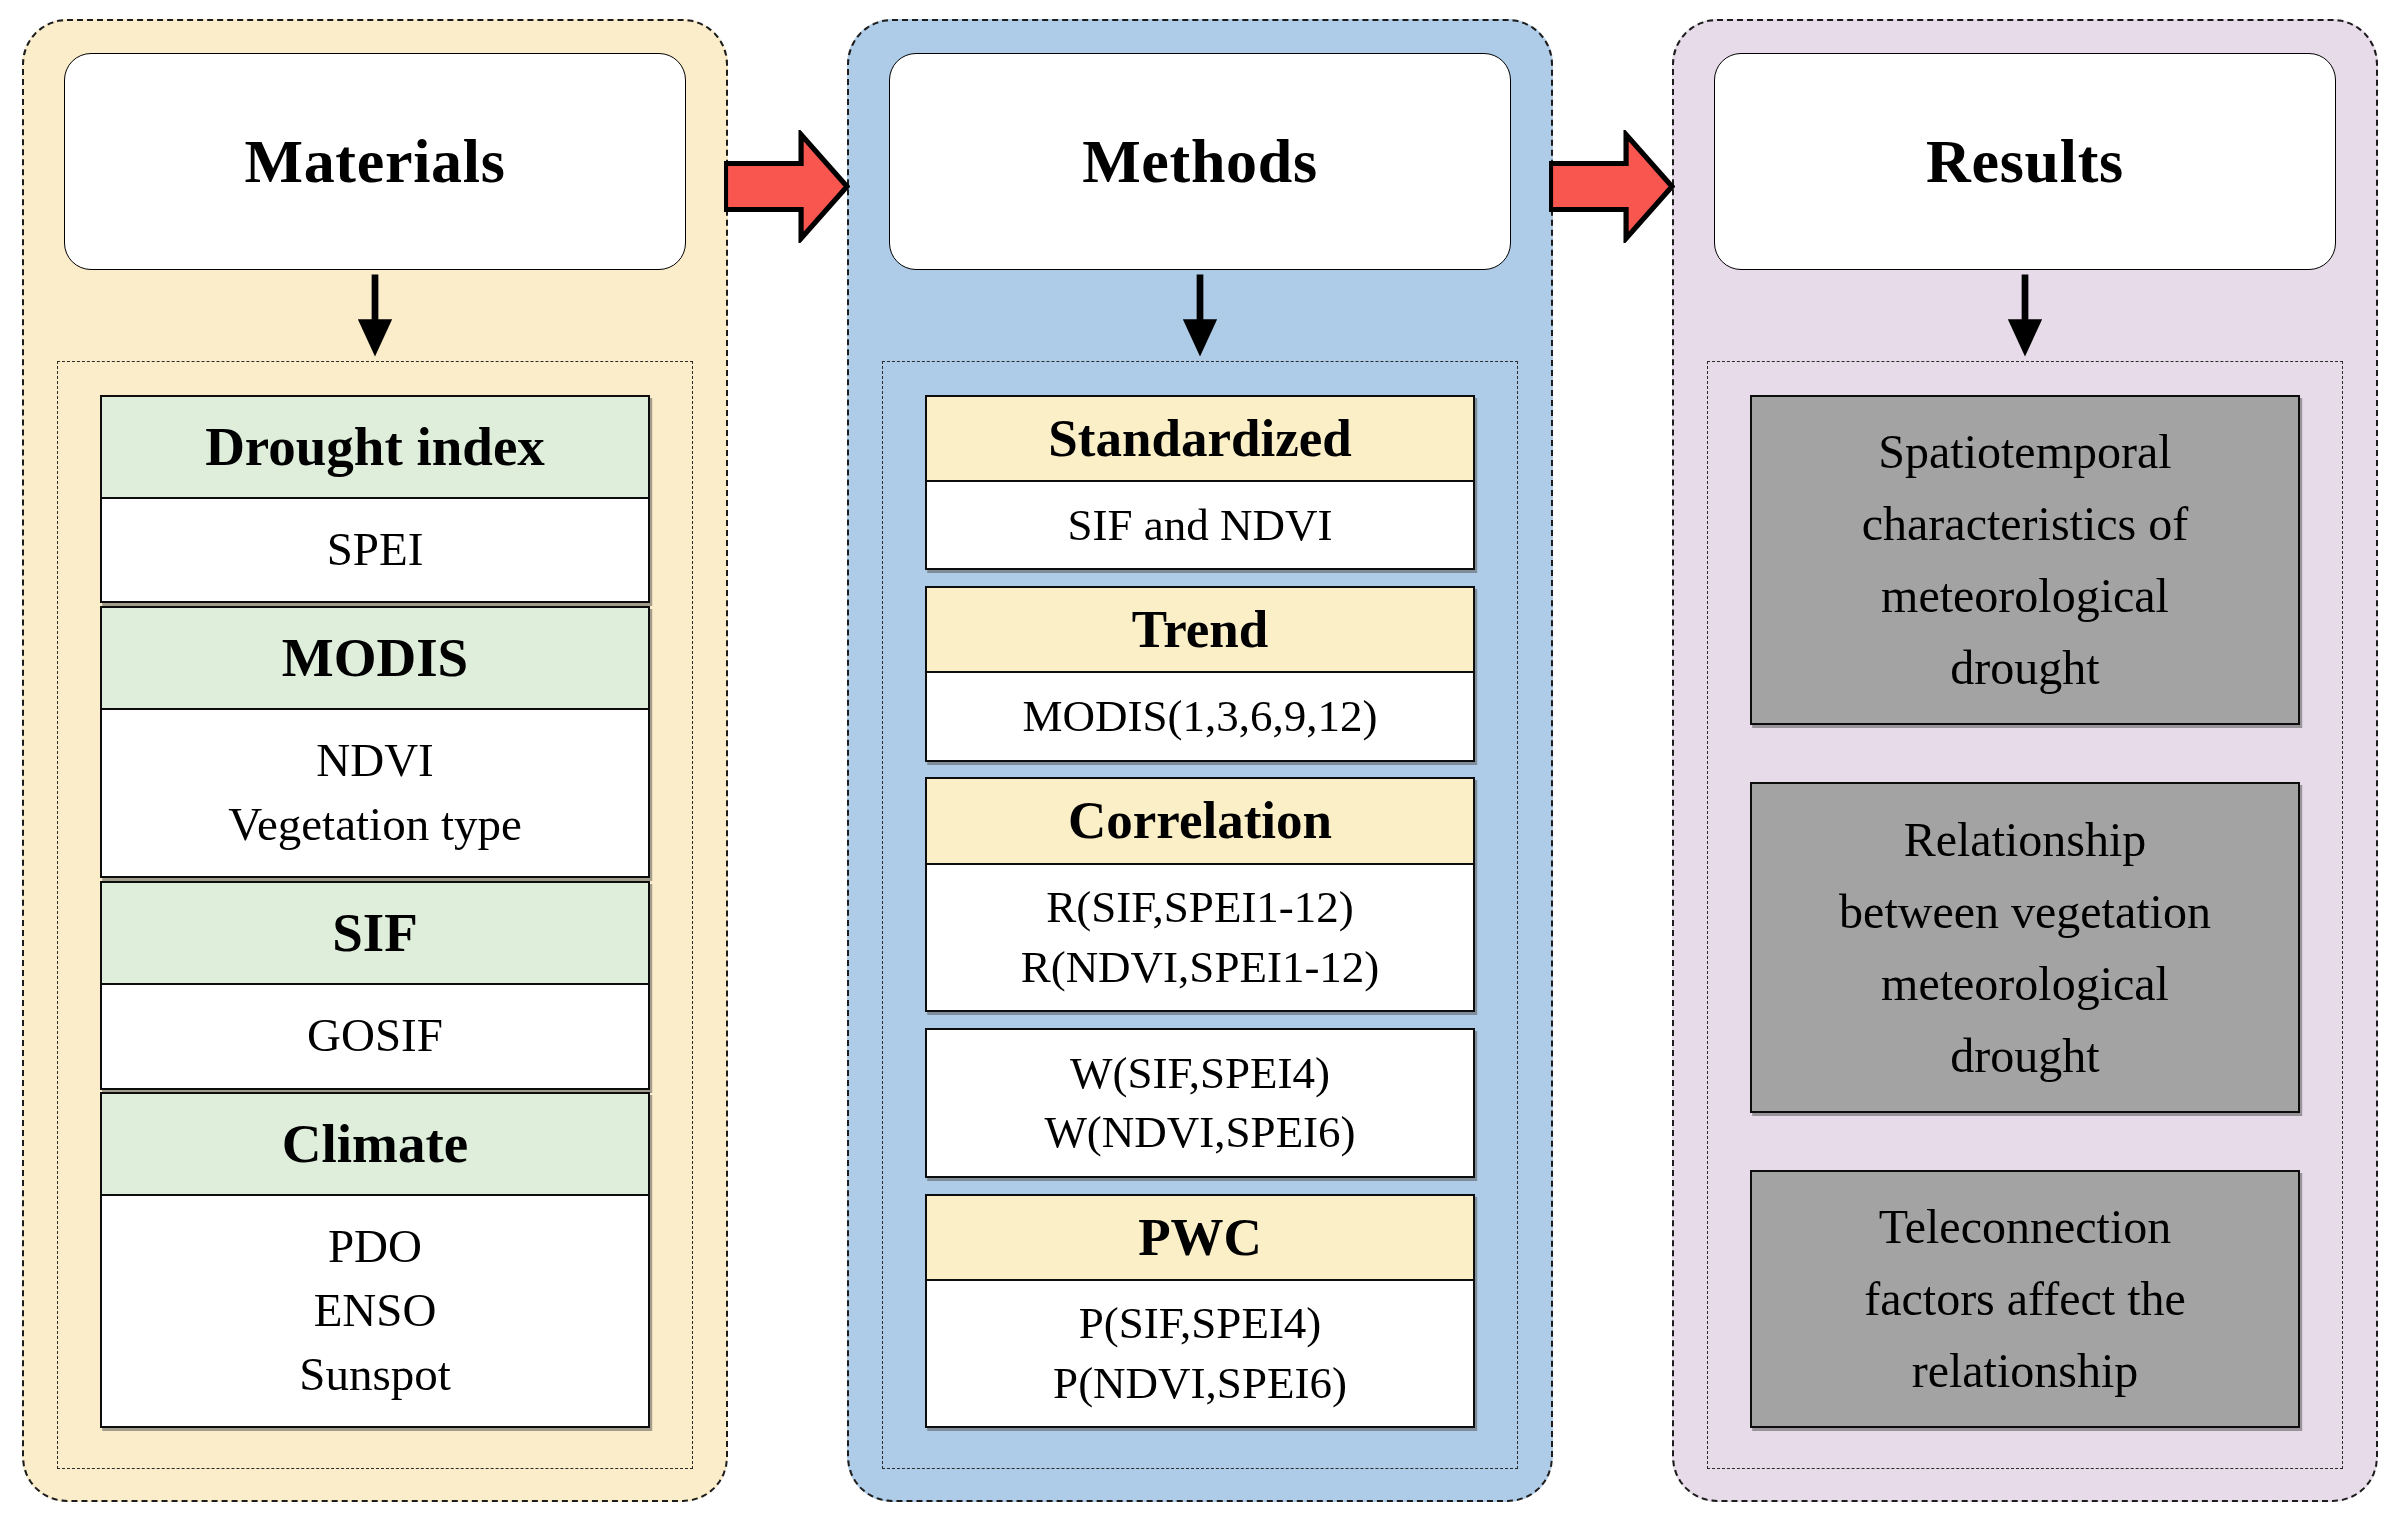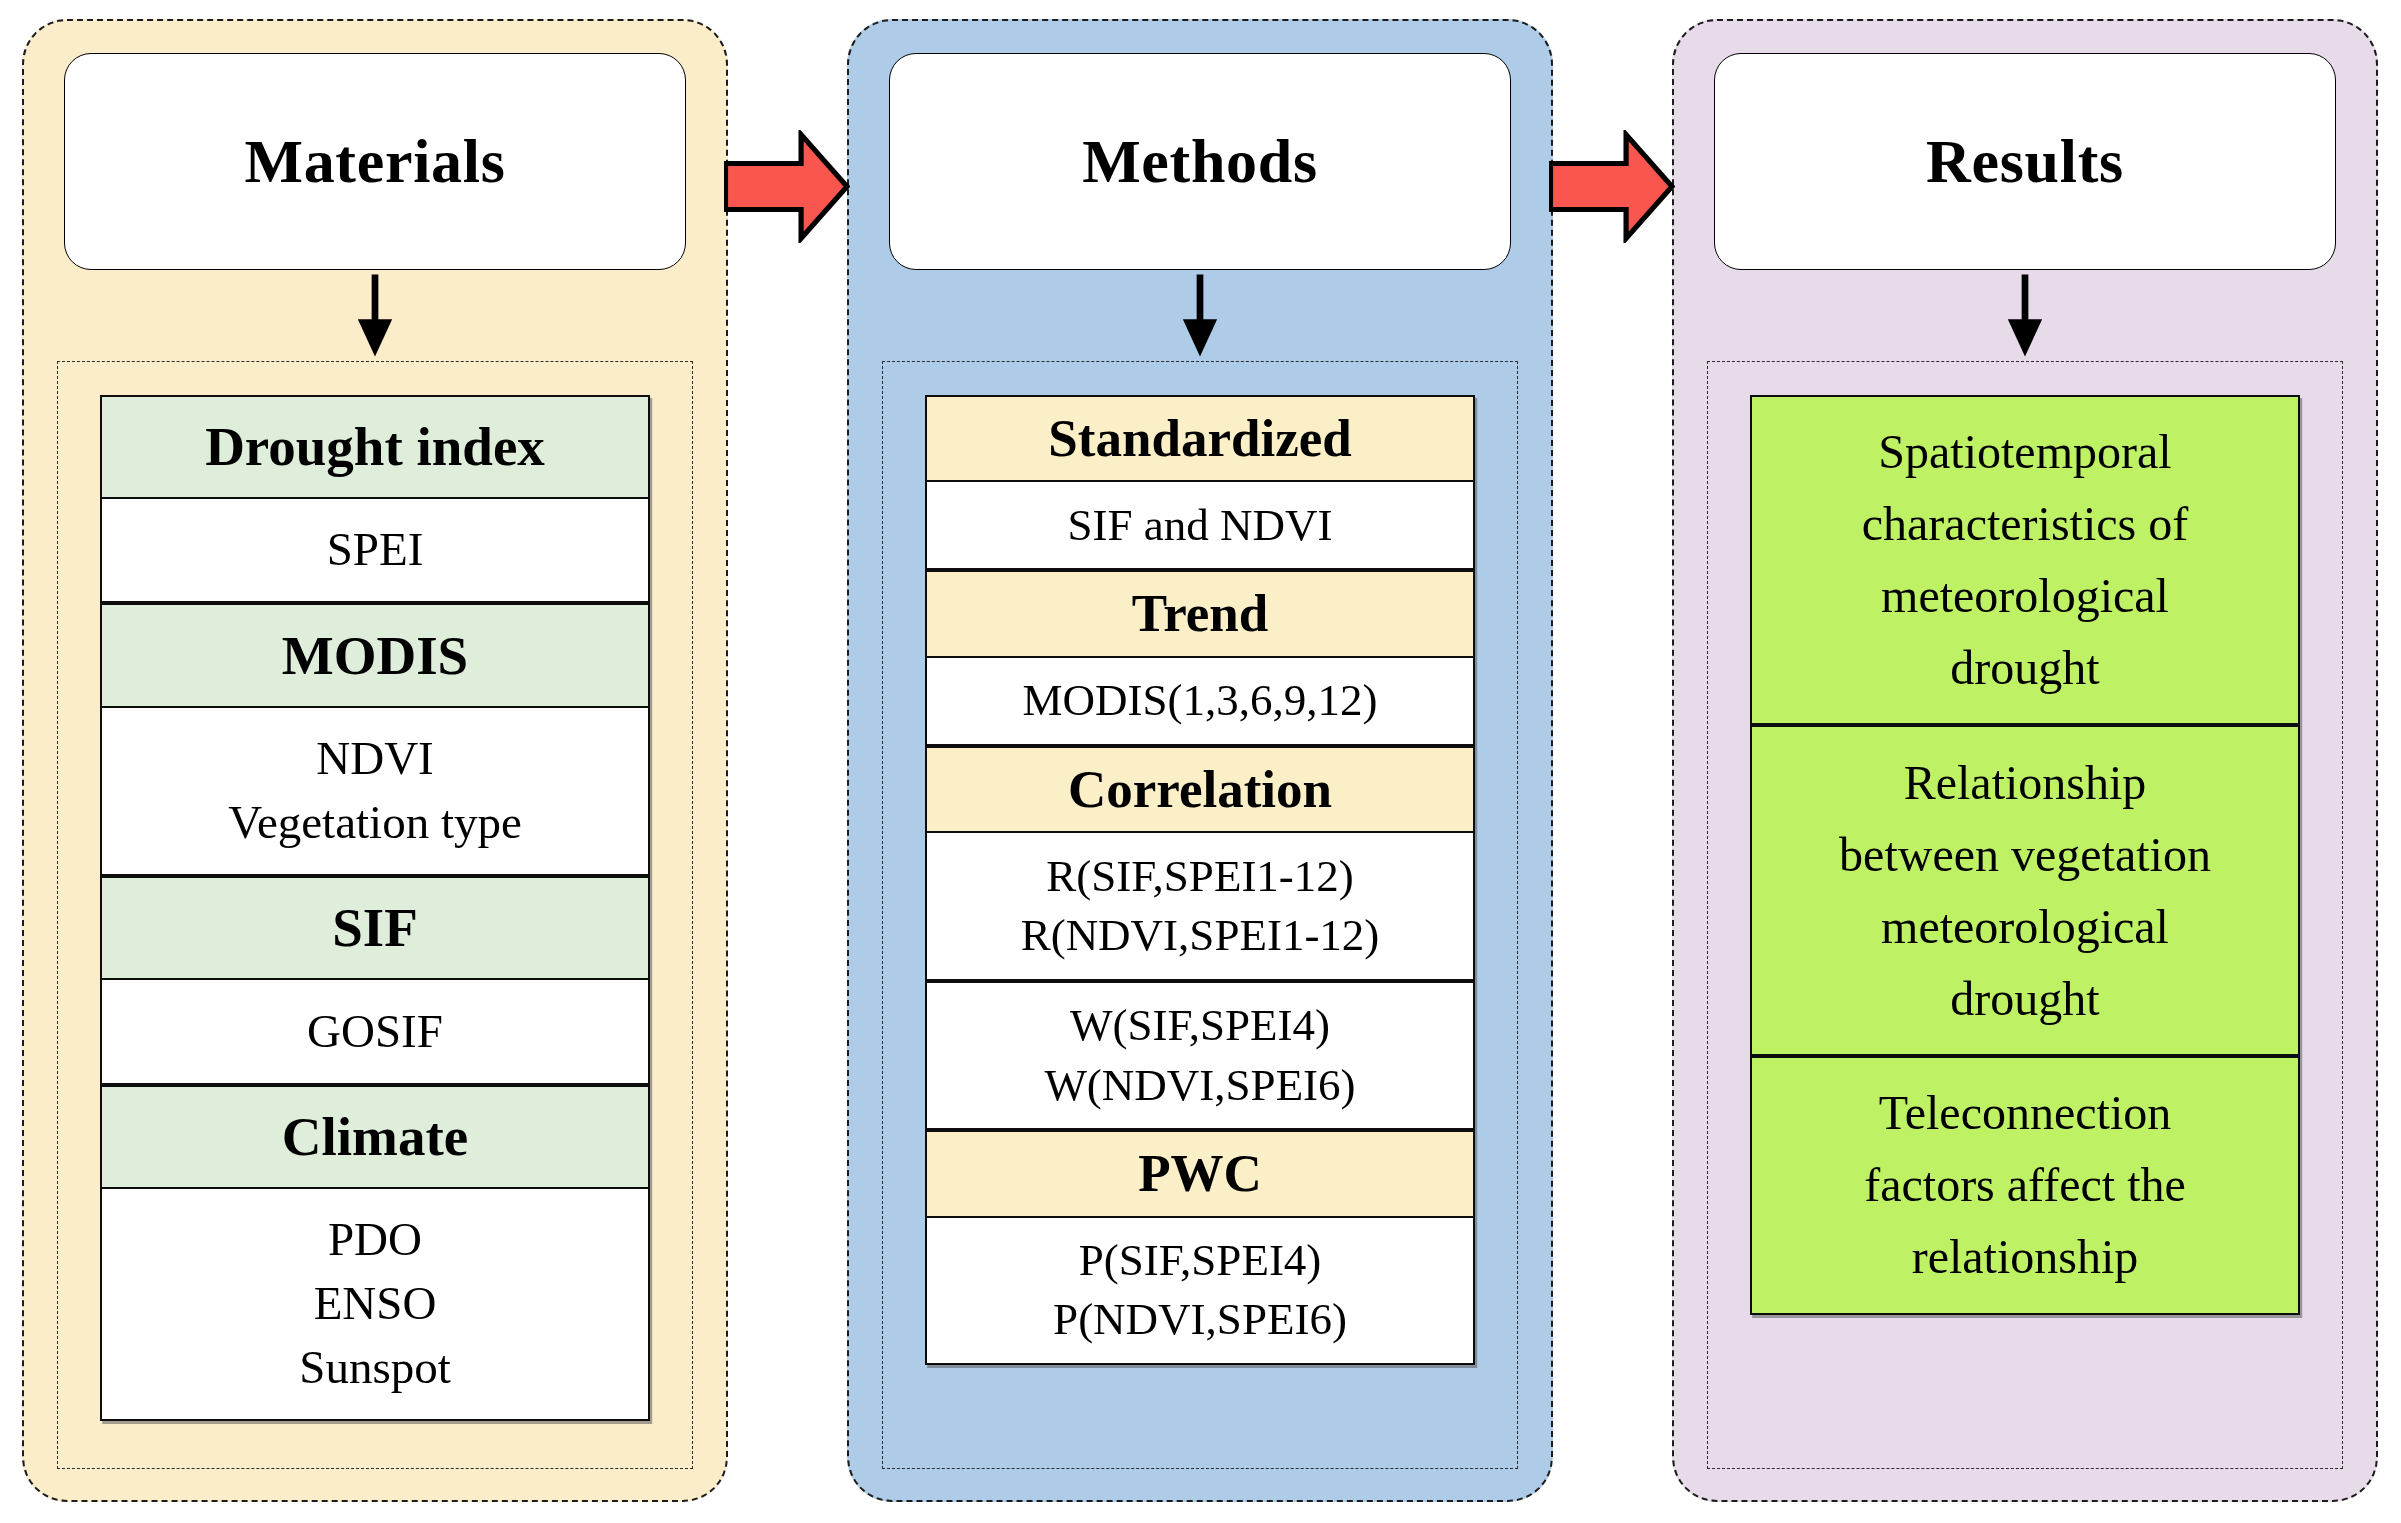--- a/index.html
+++ b/index.html
@@ -56,20 +56,21 @@
   .step-arrow-wrap svg { display: block; }
 
   .inner {
     flex: 1;
     box-sizing: border-box;
     border: 1.9px dashed #2b2b2b;
     margin: 0 3px 1.5px;
     padding: 33px 42px 39px;
     display: flex;
     flex-direction: column;
+    justify-content: space-between;
   }
 
   
   .box {
     border: 2.2px solid #0d0d0d;
     background: #ffffff;
     box-shadow: 2.2px 3px 0 rgba(90,90,90,0.55);
     text-align: center;
   }
   .box-header {
@@ -79,21 +80,21 @@
   }
   .panel-materials .box-header { background: #DEEEDB; padding: 19.3px 7.4px; font-size: 55px; }
   .panel-methods   .box-header { background: #FBEFC7; padding: 12px 7.4px; font-size: 53px; }
   .box-body { background: #ffffff; font-weight: normal; }
   .panel-materials .box-body { padding: 19.3px 7.4px; font-size: 47px; line-height: 1.36; }
   .panel-methods   .box-body { padding: 13.4px 7.4px; font-size: 45px; line-height: 1.32; }
 
   
   .result-box {
     border: 2.2px solid #0d0d0d;
-    background: #bef264;
+    background: #a3a3a3;
     box-shadow: 2.2px 3px 0 rgba(90,90,90,0.55);
     text-align: center;
     font-size: 48px;
     line-height: 1.5;
     padding: 19.3px 10.4px;
     display: flex;
     flex-direction: column;
     justify-content: center;
   }
 

